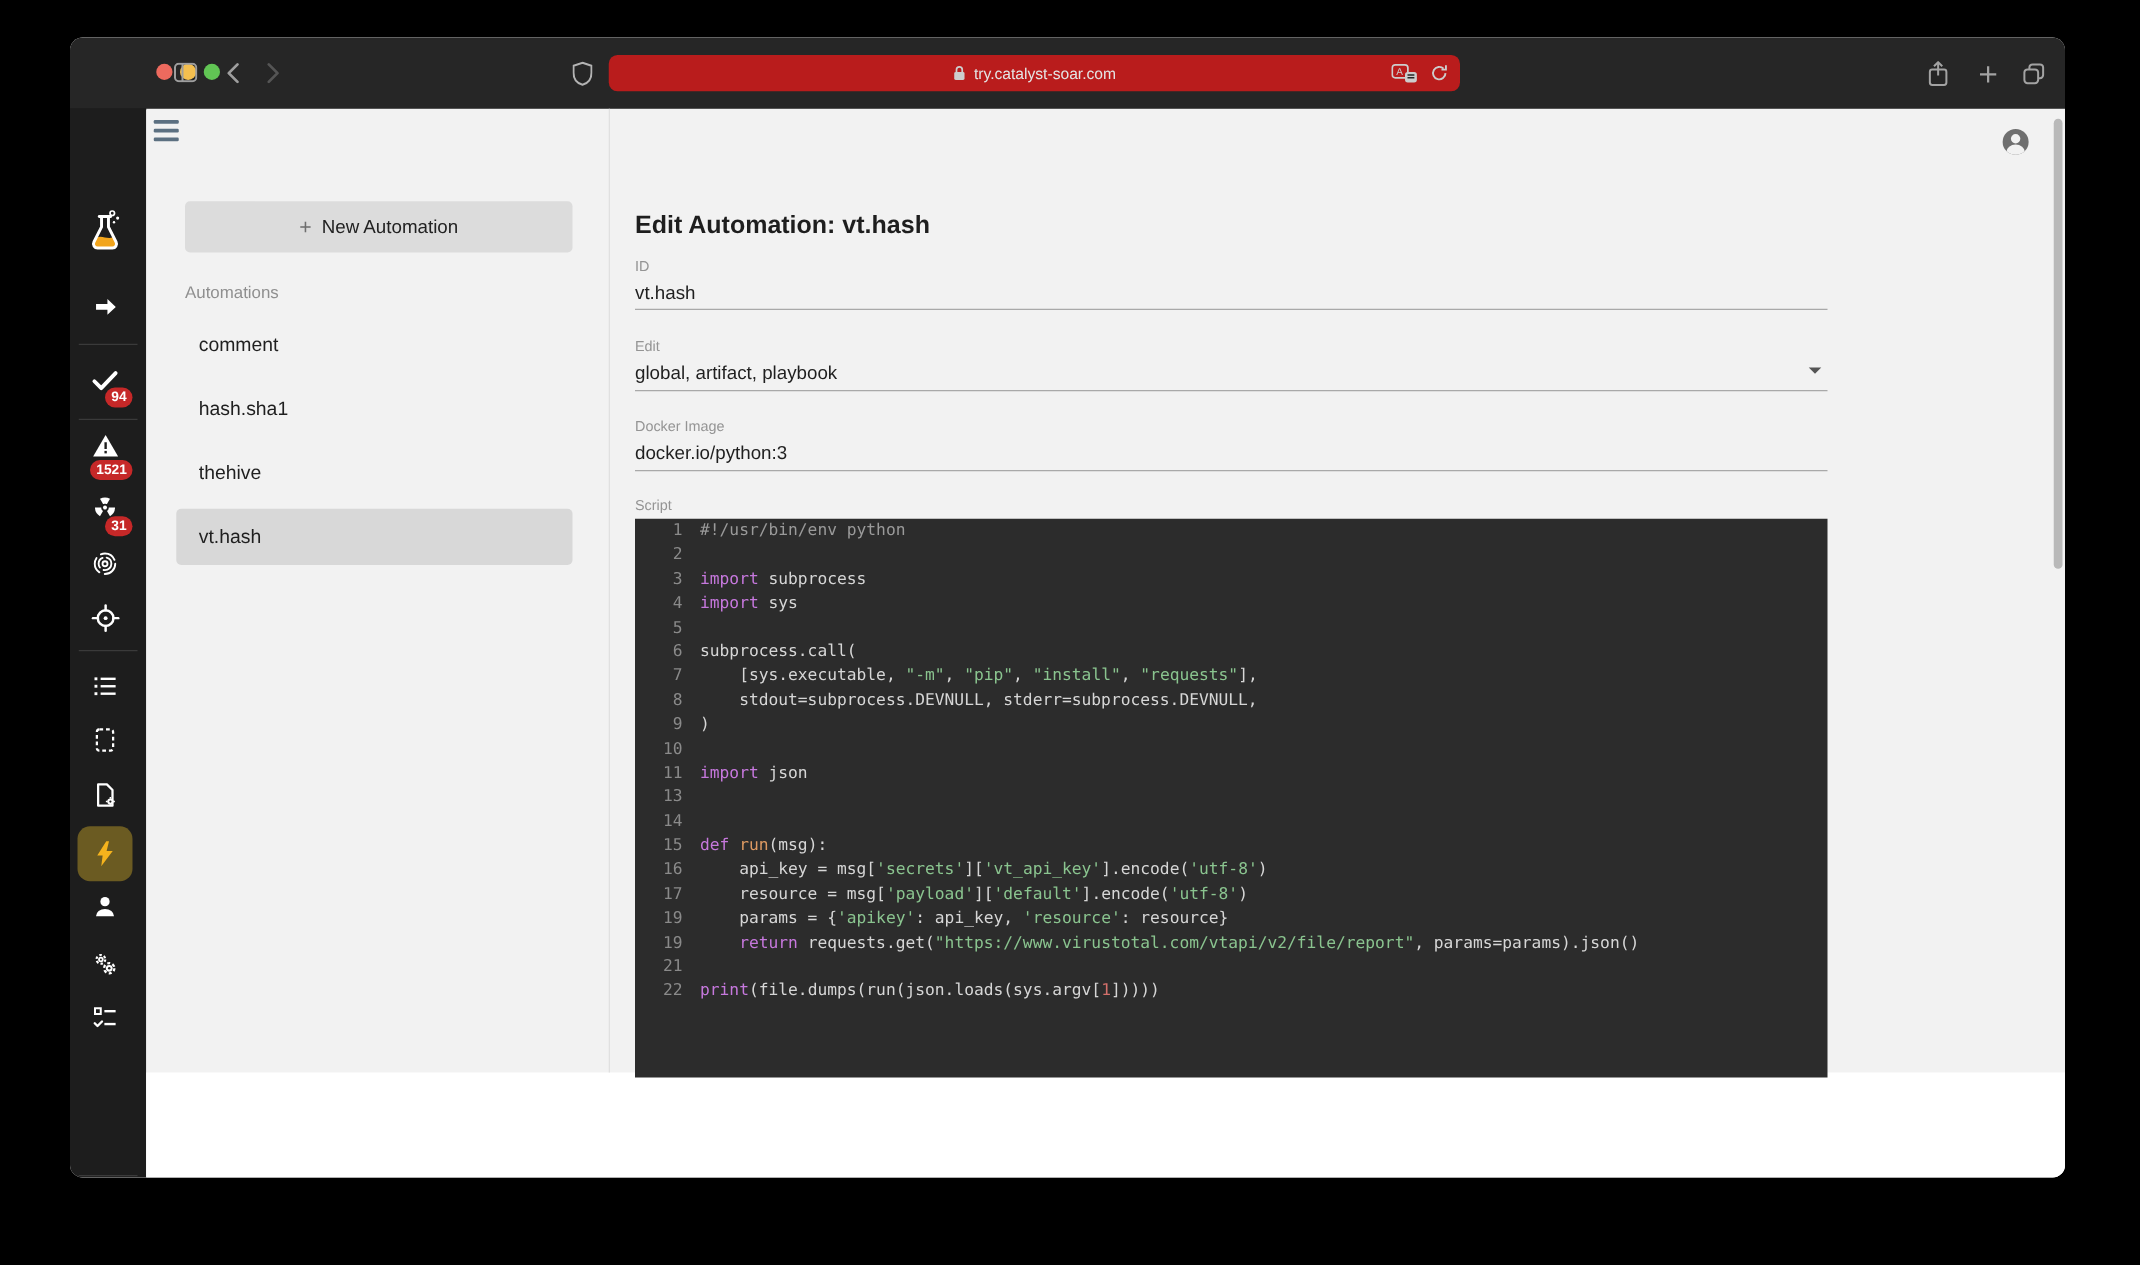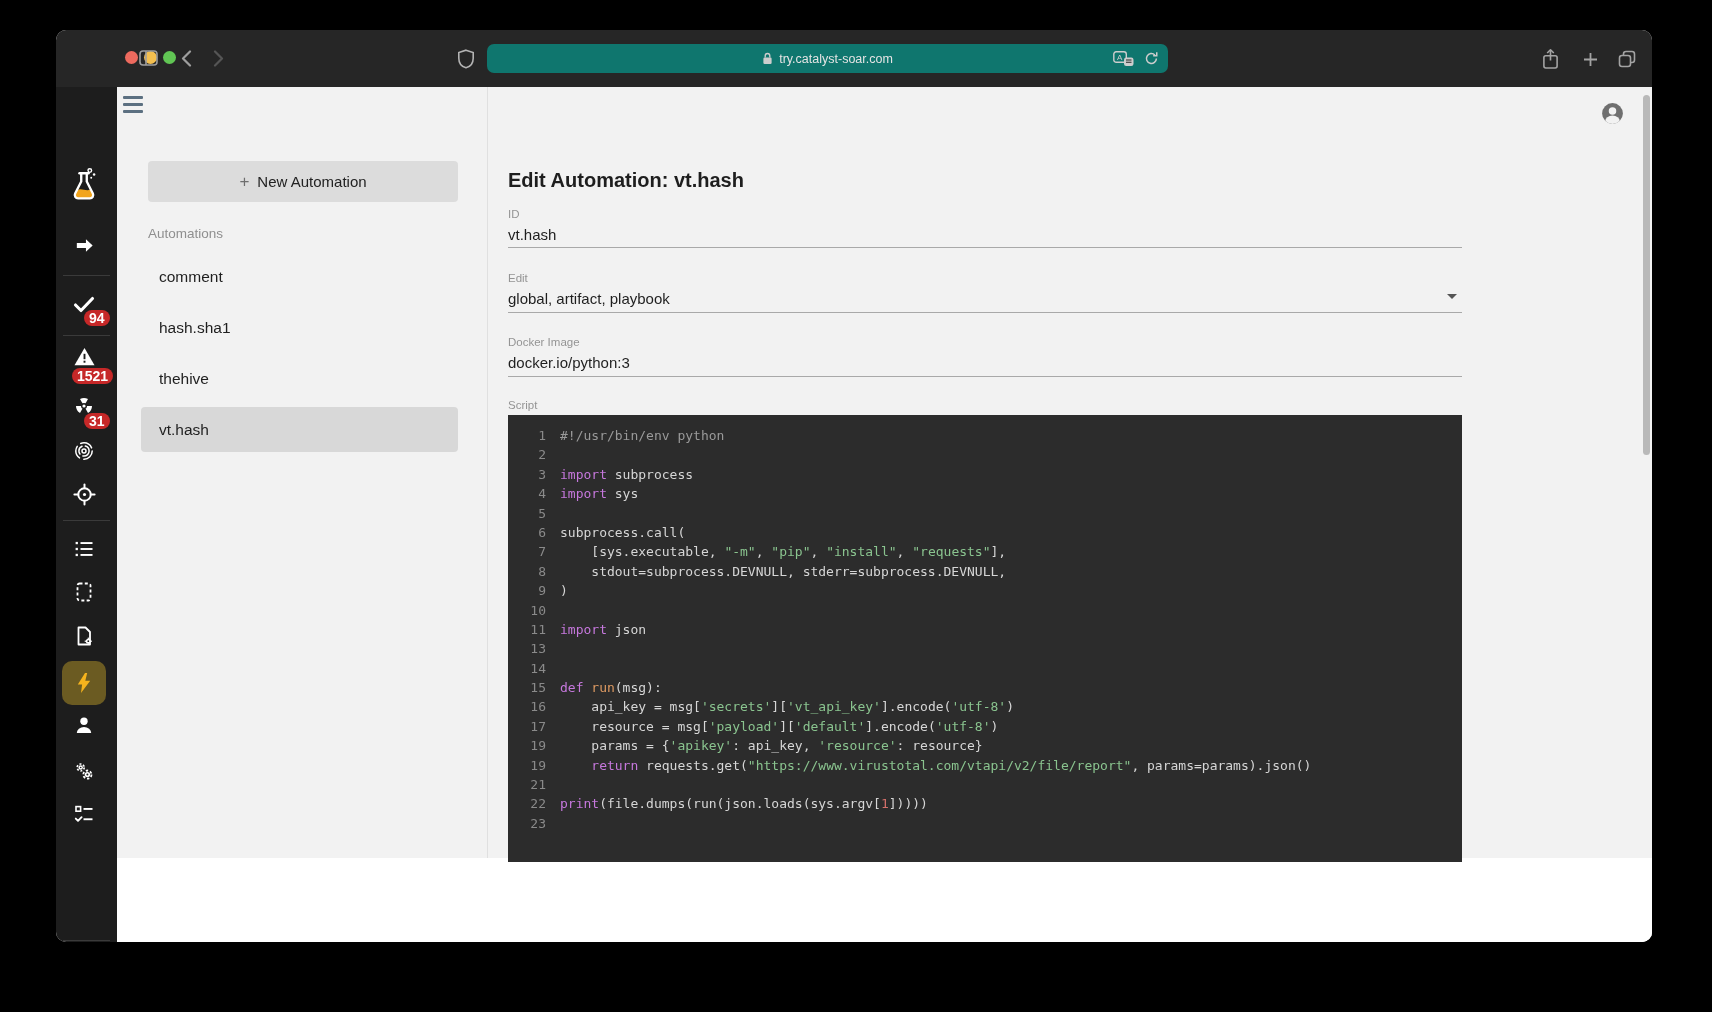--- a/index.html
+++ b/index.html
@@ -5,32 +5,32 @@
   html,body{margin:0;padding:0}
   body{width:1712px;height:1012px;background:#000;position:relative;overflow:hidden;
        font-family:"Liberation Sans",sans-serif;-webkit-font-smoothing:antialiased}
   
   .window{position:absolute;left:56px;top:30px;width:1596px;height:912px;border-radius:10px;
           overflow:hidden;background:#f2f2f2;box-shadow:0 25px 70px rgba(0,0,0,.65)}
   
   .toolbar{position:absolute;left:0;top:0;right:0;height:57px;background:#262626;border-bottom:1px solid #0e0e0e}
   .tl{position:absolute;top:21px;width:13px;height:13px;border-radius:50%}
   .tbtn{position:absolute;background:none;border:none;padding:0;margin:0;cursor:default;display:flex;align-items:center;justify-content:center}
-  .urlfield{position:absolute;left:431px;top:14px;width:681px;height:29px;border-radius:7px;background:#0f766e;
+  .urlfield{position:absolute;left:431px;top:14px;width:681px;height:29px;border-radius:7px;background:#b91c1c;
             display:flex;align-items:center;justify-content:center;gap:6px}
   .urltext{font-size:12.5px;color:#e4e4e4}
   .url-right{position:absolute;right:8px;top:0;height:29px;display:flex;align-items:center;gap:8px}
   
   .app{position:absolute;left:0;top:57px;right:0;bottom:0}
   .rail{position:absolute;left:0;top:0;width:61px;bottom:0;background:#1d1d1d}
   .rail-ico{position:absolute;left:8px;width:40px;height:40px;display:flex;align-items:center;justify-content:center;
             background:none;border:none;padding:0}
   .rail-div{position:absolute;left:7px;width:47px;height:1px;background:#3a3a3a}
   .badge{position:absolute;height:16px;border-radius:8px;background:var(--badge_bg);color:#fff;
-         font-size:14px;line-height:16px;padding:0 5px;text-align:center;font-weight:bold}
+         font-size:11px;line-height:16px;padding:0 5px;text-align:center;font-weight:bold}
   .active-box{position:absolute;left:6px;width:44px;height:44px;border-radius:10px;background:var(--active_item_bg)}
   .content{position:absolute;left:61px;top:0;right:0;bottom:0;background:#f2f2f2}
   .white-strip{position:absolute;left:0;right:0;top:771px;bottom:0;background:#ffffff}
   .vdiv{position:absolute;left:370px;top:0;height:771px;width:1px;background:#e0e0e0}
   .scrollthumb{position:absolute;left:1526px;top:8px;width:7px;height:360px;border-radius:4px;background:#b9b9b9}
   
   .newbtn{position:absolute;left:31px;top:74px;width:310px;height:41px;border:none;border-radius:4px;
           background:#dcdcdc;font-size:15px;color:#222;display:flex;align-items:center;justify-content:center;gap:8px}
   .newbtn .plus{color:#6e6e6e;font-size:17px;font-weight:400}
   .seclabel{position:absolute;left:31px;top:139px;font-size:13.5px;color:#8f8f8f}
@@ -39,21 +39,21 @@
   .litem.sel{background:#d8d8d8}
   
   .ftitle{position:absolute;left:391px;top:82px;font-size:20px;color:#1e1e1e;font-weight:700}
   .flabel{position:absolute;left:391px;font-size:11.5px;color:#949494}
   .fvalue{position:absolute;left:391px;font-size:15px;color:#1f1f1f}
   .fline{position:absolute;left:391px;width:954px;height:1px;background:#a9a9a9}
   .caret{position:absolute;left:1330px;width:0;height:0;border-left:5px solid transparent;
          border-right:5px solid transparent;border-top:5.5px solid #555}
   
   .editor{position:absolute;left:391px;top:328px;width:954px;height:447px;background:var(--editor_bg);
-          overflow:hidden;padding-top:11px;box-sizing:border-box}
+          overflow:hidden;padding-top:0;box-sizing:border-box}
   .cl{height:19.4px;line-height:19.4px;white-space:pre;font-family:"DejaVu Sans Mono",monospace;font-size:13px}
   .ln{display:inline-block;width:38px;text-align:right;color:var(--line_number);margin-right:14px}
   .ct{color:var(--plain)}
   .tk-pln{color:var(--plain)} .tk-kw{color:var(--keyword)} .tk-str{color:var(--string)}
   .tk-com{color:var(--comment)} .tk-fn{color:var(--function)} .tk-num{color:var(--number)}
   
   .ham{position:absolute;left:6px;top:9px;width:22px;height:17px;background:none;border:none;padding:0}
   .ham span{display:block;width:20px;height:2.6px;border-radius:1px;background:var(--accent_menu);margin:0 0 4.4px 0}
   svg{display:block}
 </style>
@@ -346,19 +346,18 @@
               <div class="cl"><span class="ln">11</span><span class="ct"><span class="tk-kw">import</span><span class="tk-pln"> json</span></span></div>
               <div class="cl"><span class="ln">13</span><span class="ct"></span></div>
               <div class="cl"><span class="ln">14</span><span class="ct"></span></div>
               <div class="cl"><span class="ln">15</span><span class="ct"><span class="tk-kw">def</span><span class="tk-fn"> run</span><span class="tk-pln">(msg):</span></span></div>
               <div class="cl"><span class="ln">16</span><span class="ct"><span class="tk-pln">    api_key = msg[</span><span class="tk-str">'secrets'</span><span class="tk-pln">][</span><span class="tk-str">'vt_api_key'</span><span class="tk-pln">].encode(</span><span class="tk-str">'utf-8'</span><span class="tk-pln">)</span></span></div>
               <div class="cl"><span class="ln">17</span><span class="ct"><span class="tk-pln">    resource = msg[</span><span class="tk-str">'payload'</span><span class="tk-pln">][</span><span class="tk-str">'default'</span><span class="tk-pln">].encode(</span><span class="tk-str">'utf-8'</span><span class="tk-pln">)</span></span></div>
               <div class="cl"><span class="ln">19</span><span class="ct"><span class="tk-pln">    params = {</span><span class="tk-str">'apikey'</span><span class="tk-pln">: api_key, </span><span class="tk-str">'resource'</span><span class="tk-pln">: resource}</span></span></div>
               <div class="cl"><span class="ln">19</span><span class="ct"><span class="tk-pln">    </span><span class="tk-kw">return</span><span class="tk-pln"> requests.get(</span><span class="tk-str">"https://www.virustotal.com/vtapi/v2/file/report"</span><span class="tk-pln">, params=params).json()</span></span></div>
               <div class="cl"><span class="ln">21</span><span class="ct"></span></div>
               <div class="cl"><span class="ln">22</span><span class="ct"><span class="tk-kw">print</span><span class="tk-pln">(file.dumps(run(json.loads(sys.argv[</span><span class="tk-num">1</span><span class="tk-pln">]))))</span></span></div>
-              <div class="cl"><span class="ln">23</span><span class="ct"></span></div>
             </div>
         </div>
       </main>
     </div>
   </div>
 </div>
 
 </body></html>

